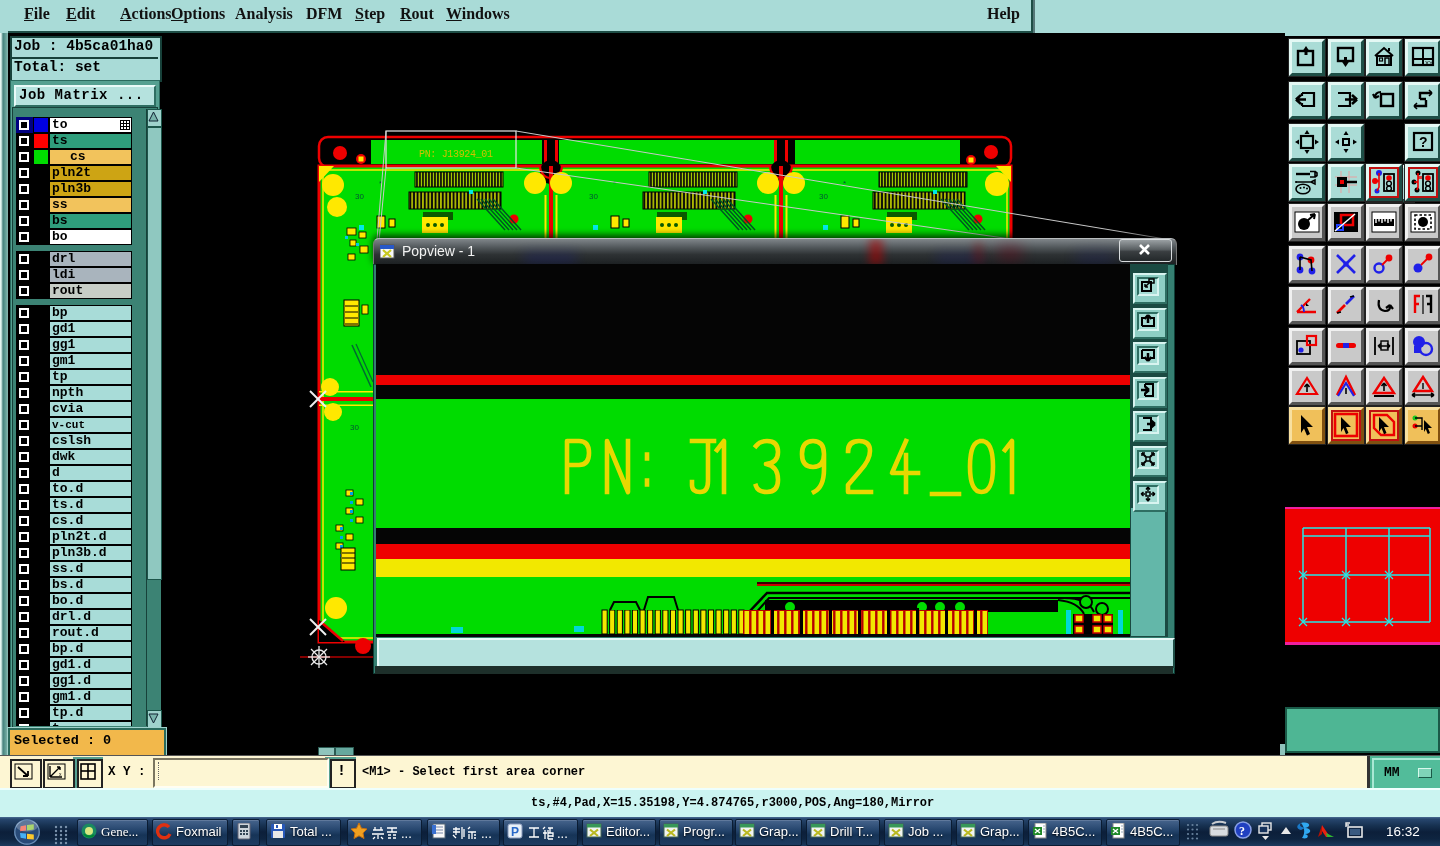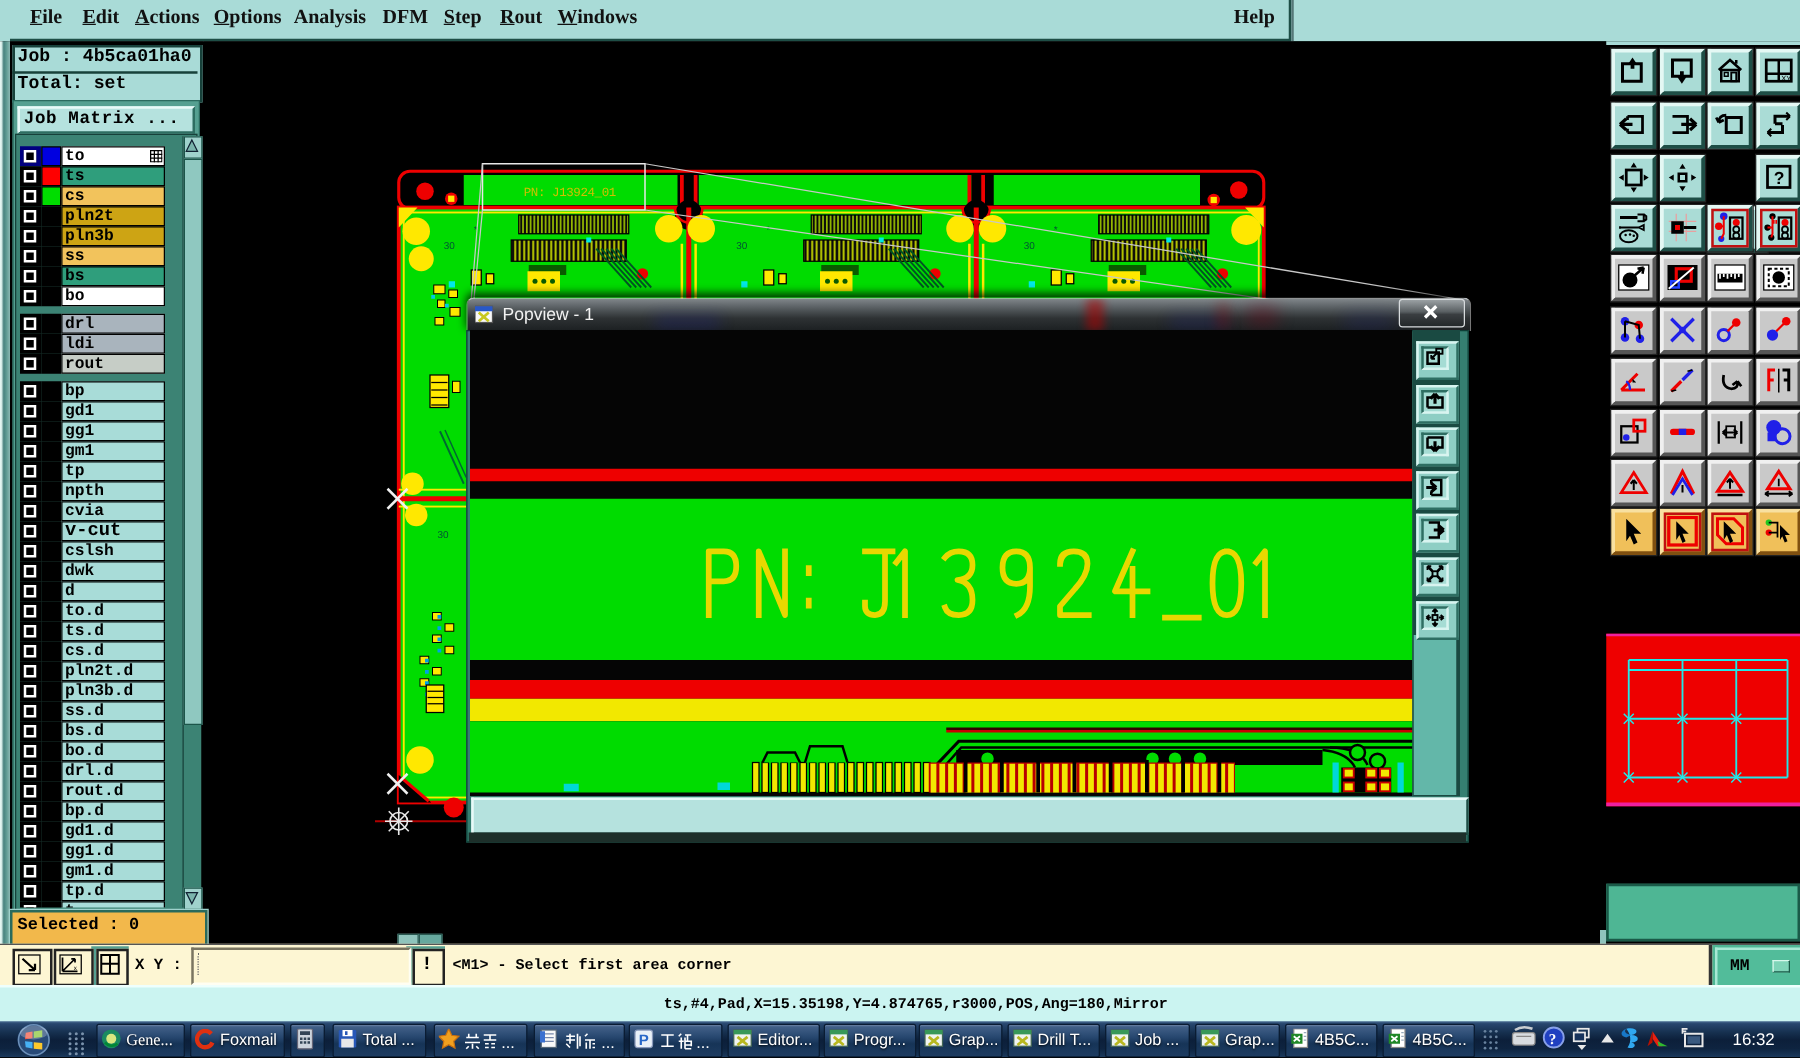--- a/index.html
+++ b/index.html
@@ -14,21 +14,21 @@
 </style>
 </head>
 <body>
 <div id="root">
 
 <div class="abs" style="left:0;top:0;width:1440px;height:33px;background:#a9dbd7;"></div>
 <div class="abs" style="left:8px;top:0;width:1023px;height:31px;background:#a9dbd7;border-bottom:2px solid #1e4e46;border-right:2px solid #1e4e46;"></div>
 <div id="menuitems" class="abs serif" style="left:0;top:5px;font-size:16px;color:#111;">
   <span class="abs" style="left:24px;"><u>F</u>ile</span>
   <span class="abs" style="left:66px;"><u>E</u>dit</span>
-  <span class="abs" style="left:108px;text-align:center;"><u>A</u>ctions</span>
+  <span class="abs" style="left:120px;text-align:center;"><u>A</u>ctions</span>
   <span class="abs" style="left:171px;"><u>O</u>ptions</span>
   <span class="abs" style="left:235px;">Analysis</span>
   <span class="abs" style="left:306px;">DFM</span>
   <span class="abs" style="left:355px;"><u>S</u>tep</span>
   <span class="abs" style="left:400px;"><u>R</u>out</span>
   <span class="abs" style="left:446px;"><u>W</u>indows</span>
   <span class="abs" style="left:987px;">Help</span>
 </div>
 
 <div class="abs" style="left:1033px;top:0;width:407px;height:33px;background:#a9dbd7;border-left:2px solid #577;border-bottom:2px solid #1e4e46;"></div>
@@ -240,21 +240,21 @@
 <div class="abs" style="left:11px;top:103px;width:6px;height:6px;background:#000;border:2px solid #fff;"></div>
 <div class="abs" style="left:25px;top:100px;width:16px;height:16px;background:#000;"></div>
 <div class="abs" style="left:26px;top:101px;width:14px;height:14px;background:#ff0000;"></div>
 <div class="abs" style="left:41px;top:100px;width:81px;height:14px;background:#2f9e7c;border:1px solid #000;"></div>
 <div class="abs mono" style="left:44px;top:101px;font-size:13px;line-height:14px;">ts</div>
 <div class="abs" style="left:8px;top:116px;width:17px;height:16px;background:#000;"></div>
 <div class="abs" style="left:11px;top:119px;width:6px;height:6px;background:#000;border:2px solid #fff;"></div>
 <div class="abs" style="left:25px;top:116px;width:16px;height:16px;background:#000;"></div>
 <div class="abs" style="left:26px;top:117px;width:14px;height:14px;background:#00dd00;"></div>
 <div class="abs" style="left:41px;top:116px;width:81px;height:14px;background:#f2c35c;border:1px solid #000;"></div>
-<div class="abs mono" style="left:44px;top:117px;font-size:13px;line-height:14px;">cs</div>
+<div class="abs mono" style="left:62px;top:117px;font-size:13px;line-height:14px;">cs</div>
 <div class="abs" style="left:8px;top:132px;width:17px;height:16px;background:#000;"></div>
 <div class="abs" style="left:11px;top:135px;width:6px;height:6px;background:#000;border:2px solid #fff;"></div>
 <div class="abs" style="left:25px;top:132px;width:16px;height:16px;background:#000;"></div>
 <div class="abs" style="left:41px;top:132px;width:81px;height:14px;background:#cda414;border:1px solid #000;"></div>
 <div class="abs mono" style="left:44px;top:133px;font-size:13px;line-height:14px;">pln2t</div>
 <div class="abs" style="left:8px;top:148px;width:17px;height:16px;background:#000;"></div>
 <div class="abs" style="left:11px;top:151px;width:6px;height:6px;background:#000;border:2px solid #fff;"></div>
 <div class="abs" style="left:25px;top:148px;width:16px;height:16px;background:#000;"></div>
 <div class="abs" style="left:41px;top:148px;width:81px;height:14px;background:#cda414;border:1px solid #000;"></div>
 <div class="abs mono" style="left:44px;top:149px;font-size:13px;line-height:14px;">pln3b</div>
@@ -320,21 +320,21 @@
 <div class="abs mono" style="left:44px;top:353px;font-size:13px;line-height:14px;">npth</div>
 <div class="abs" style="left:8px;top:368px;width:17px;height:16px;background:#000;"></div>
 <div class="abs" style="left:11px;top:371px;width:6px;height:6px;background:#000;border:2px solid #fff;"></div>
 <div class="abs" style="left:25px;top:368px;width:16px;height:16px;background:#000;"></div>
 <div class="abs" style="left:41px;top:368px;width:81px;height:14px;background:#a8dcd8;border:1px solid #000;"></div>
 <div class="abs mono" style="left:44px;top:369px;font-size:13px;line-height:14px;">cvia</div>
 <div class="abs" style="left:8px;top:384px;width:17px;height:16px;background:#000;"></div>
 <div class="abs" style="left:11px;top:387px;width:6px;height:6px;background:#000;border:2px solid #fff;"></div>
 <div class="abs" style="left:25px;top:384px;width:16px;height:16px;background:#000;"></div>
 <div class="abs" style="left:41px;top:384px;width:81px;height:14px;background:#a8dcd8;border:1px solid #000;"></div>
-<div class="abs mono" style="left:44px;top:385px;font-size:15px;line-height:14px;">v-cut</div>
+<div class="abs mono" style="left:44px;top:385px;font-size:11px;line-height:14px;">v-cut</div>
 <div class="abs" style="left:8px;top:400px;width:17px;height:16px;background:#000;"></div>
 <div class="abs" style="left:11px;top:403px;width:6px;height:6px;background:#000;border:2px solid #fff;"></div>
 <div class="abs" style="left:25px;top:400px;width:16px;height:16px;background:#000;"></div>
 <div class="abs" style="left:41px;top:400px;width:81px;height:14px;background:#a8dcd8;border:1px solid #000;"></div>
 <div class="abs mono" style="left:44px;top:401px;font-size:13px;line-height:14px;">cslsh</div>
 <div class="abs" style="left:8px;top:416px;width:17px;height:16px;background:#000;"></div>
 <div class="abs" style="left:11px;top:419px;width:6px;height:6px;background:#000;border:2px solid #fff;"></div>
 <div class="abs" style="left:25px;top:416px;width:16px;height:16px;background:#000;"></div>
 <div class="abs" style="left:41px;top:416px;width:81px;height:14px;background:#a8dcd8;border:1px solid #000;"></div>
 <div class="abs mono" style="left:44px;top:417px;font-size:13px;line-height:14px;">dwk</div>

